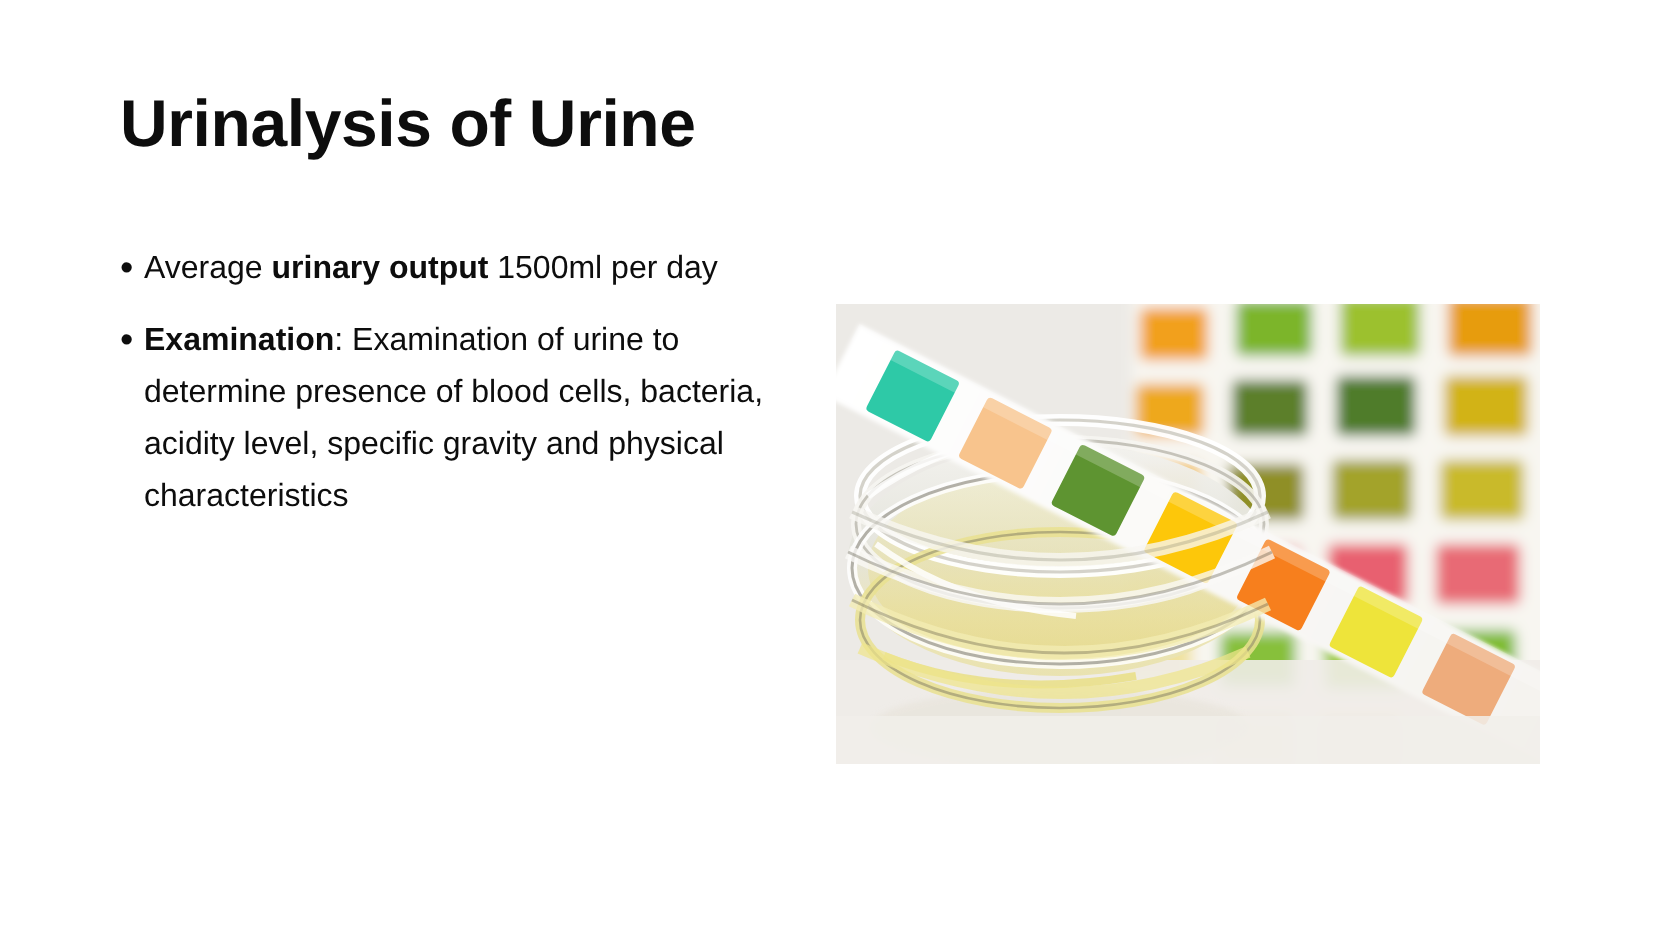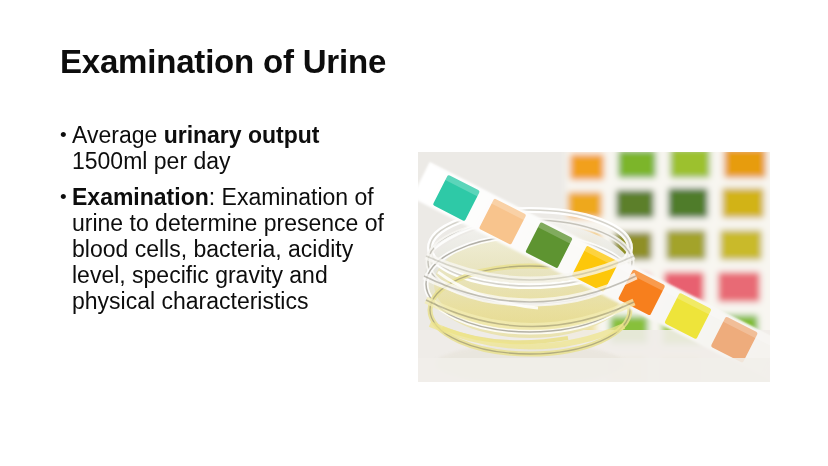--- a/index.html
+++ b/index.html
@@ -51,21 +51,21 @@
   .bullet-dot {
     flex: 0 0 auto;
     width: 12px;
     font-size: 19px;
     line-height: 26px;
     color: #0d0d0d;
     text-align: left;
   }
   .bullet-text {
     flex: 1 1 auto;
-    font-size: 23px;
+    font-size: 16px;
     line-height: 26px;
     color: #0d0d0d;
   }
   .bullet-text b { font-weight: bold; }
 
   
   .photo {
     position: absolute;
     left: 418px;
     top: 152px;
@@ -74,21 +74,21 @@
     overflow: hidden;
     background: #f2efee;
   }
   .photo svg { display: block; }
 </style>
 </head>
 <body>
 
 <div class="slide">
 
-  <div class="slide-title">Examination of Urine</div>
+  <div class="slide-title">Urinalysis of Urine</div>
 
   <div class="body-block">
 
     <div class="bullet-row">
       <span class="bullet-dot">•</span>
       <span class="bullet-text"><span>Average </span><b>urinary output</b><span> 1500ml per day</span></span>
     </div>
 
     <div class="bullet-row">
       <span class="bullet-dot">•</span>

